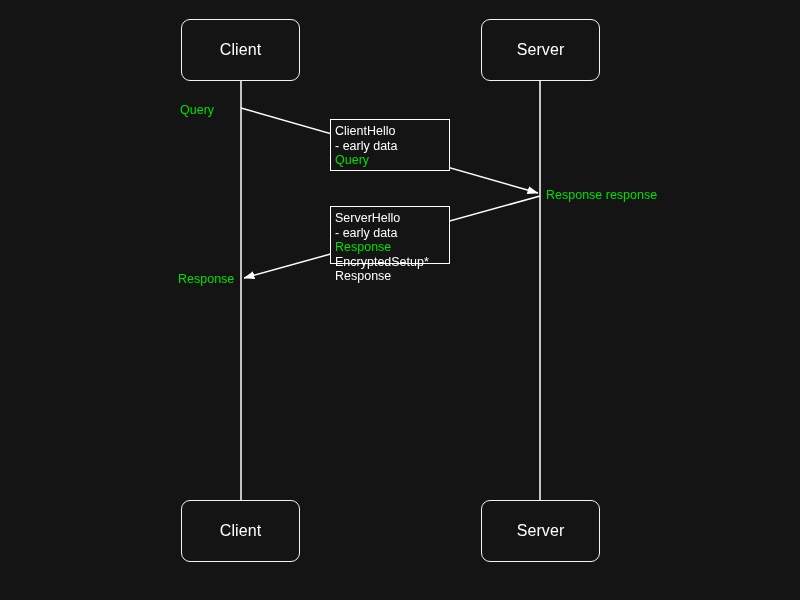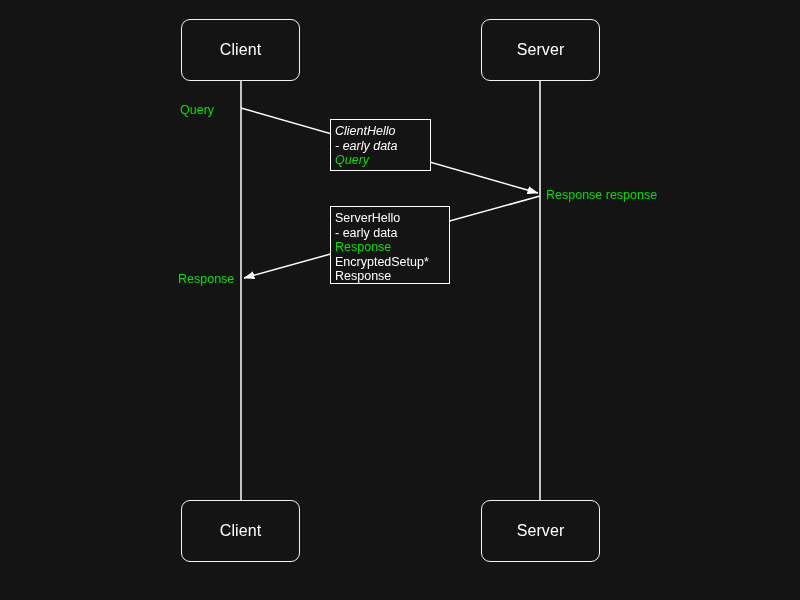--- a/index.html
+++ b/index.html
@@ -101,26 +101,26 @@
       </div>
       <div class="actor-box" style="left: 481px; top: 19px; width: 119px; height: 62px;">
         <span class="actor-label">Server</span>
       </div>
       <div class="actor-box" style="left: 481px; top: 500px; width: 119px; height: 62px;">
         <span class="actor-label">Server</span>
       </div>
     </div>
 
   <div id="note-boxes">
-      <div class="note-box" style="left: 330px; top: 119px; width: 101px; height: 52px; font-style: italic;">
+      <div class="note-box" style="left: 330px; top: 119px; width: 120px; height: 52px;">
         <div class="note-line">ClientHello</div>
         <div class="note-line">- early data</div>
         <div class="note-line accent">Query</div>
       </div>
-      <div class="note-box" style="left: 330px; top: 206px; width: 120px; height: 78px;">
+      <div class="note-box" style="left: 330px; top: 206px; width: 120px; height: 58px;">
         <div class="note-line">ServerHello</div>
         <div class="note-line">- early data</div>
         <div class="note-line accent">Response</div>
         <div class="note-line">EncryptedSetup*</div>
         <div class="note-line">Response</div>
       </div>
     </div>
 
   <div id="life-labels">
       <div class="life-label" style="left: 180px; top: 103px; color: rgb(0, 224, 0);">Query</div>

